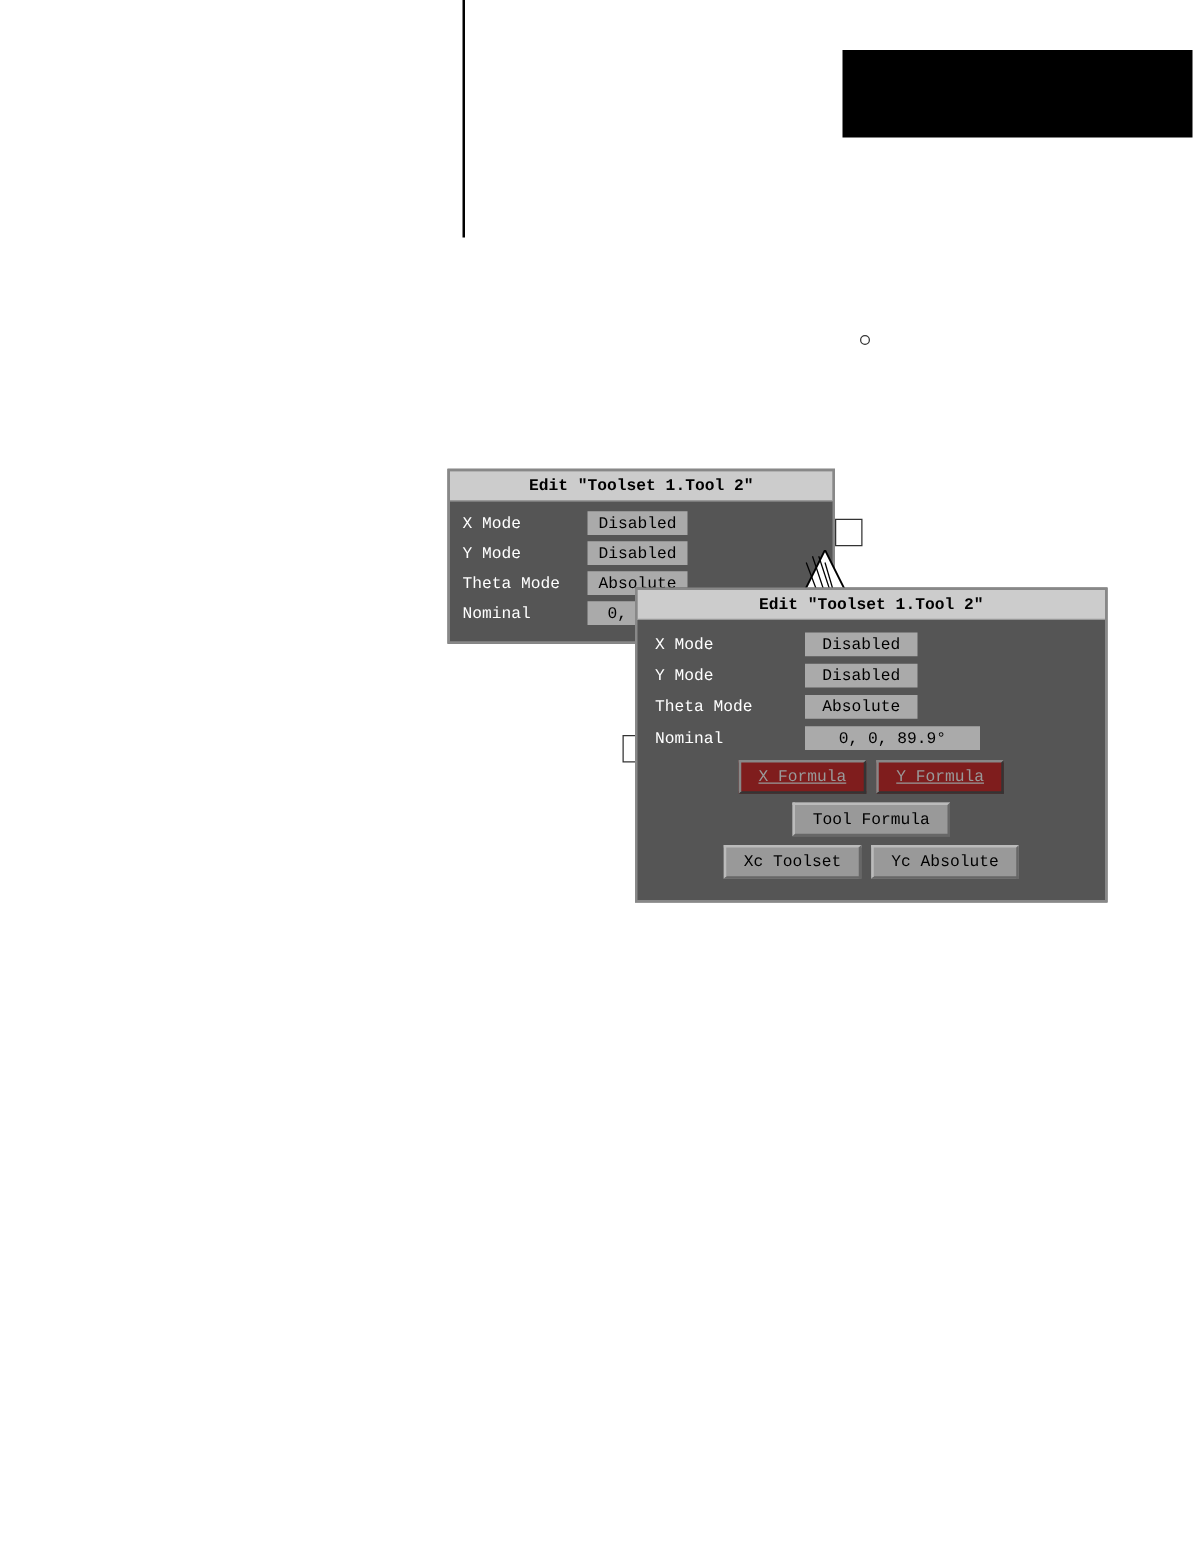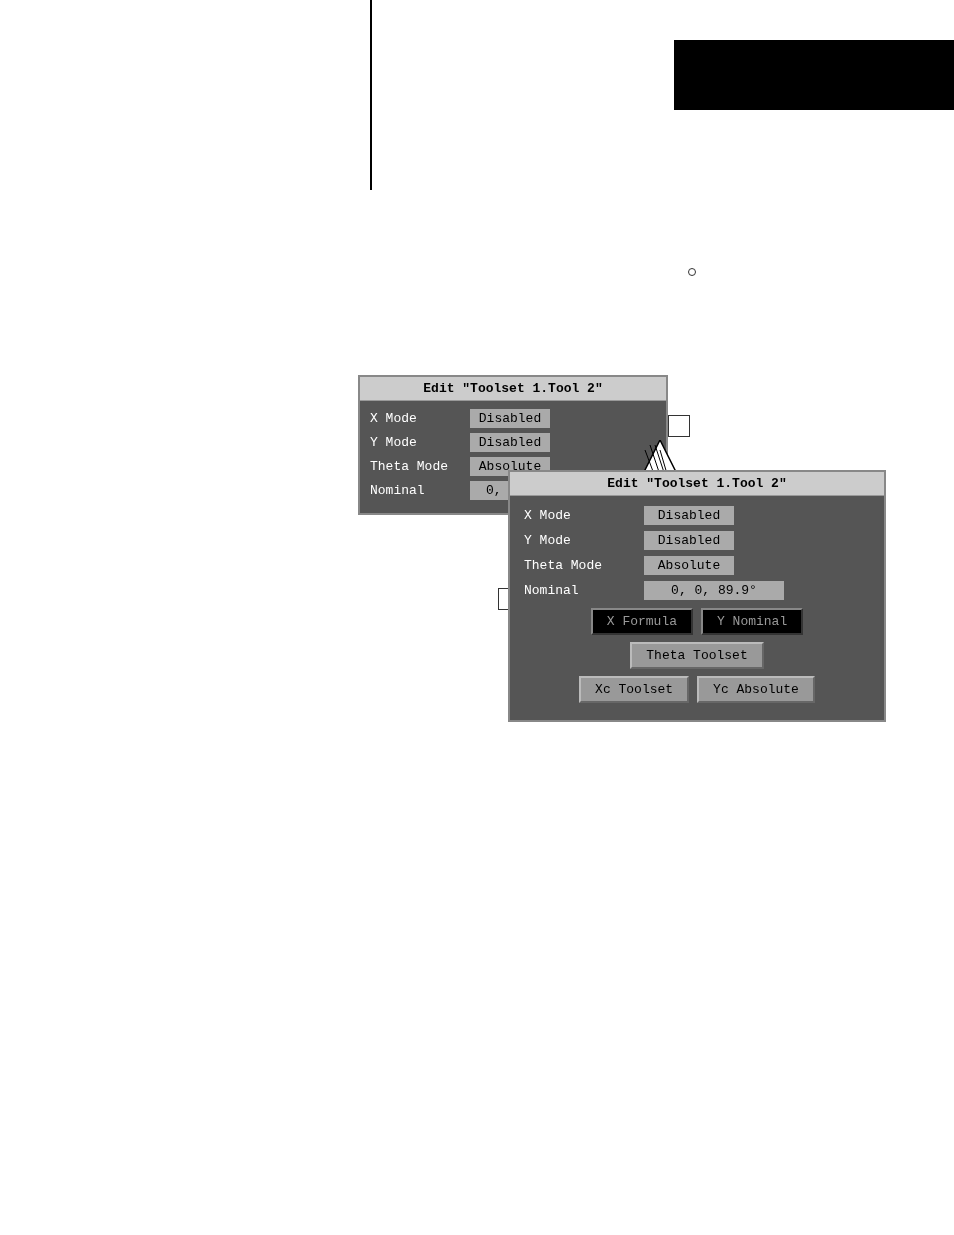--- a/index.html
+++ b/index.html
@@ -163,23 +163,24 @@
       color: #000000;
       border: 2px outset #bbbbbb;
       padding: 4px 14px;
       font-family: 'Courier New', Courier, monospace;
       font-size: 13px;
       cursor: pointer;
       min-width: 90px;
       text-align: center;
     }
     .dlg-btn.disabled-btn {
-      background: #000000;
+      background: #7f1d1d;
       color: #999999;
       border-color: #888888;
+      text-decoration: underline;
     }
 
     
     .white-sq-front {
       position: absolute;
       top: 588px;
       left: 498px;
       width: 22px;
       height: 22px;
       background: #ffffff;
@@ -258,25 +259,25 @@
     </div>
     <div class="field-row">
       <span class="field-label">Nominal</span>
       <span class="field-value nominal">0,  0,  89.9°</span>
     </div>
 
     <div class="buttons-section">
 
       <div class="btn-row">
         <button class="dlg-btn disabled-btn">X Formula</button>
-        <button class="dlg-btn disabled-btn">Y Nominal</button>
+        <button class="dlg-btn disabled-btn">Y Formula</button>
       </div>
 
       <div class="btn-row">
-        <button class="dlg-btn">Theta Toolset</button>
+        <button class="dlg-btn">Tool Formula</button>
       </div>
 
       <div class="btn-row">
         <button class="dlg-btn">Xc Toolset</button>
         <button class="dlg-btn">Yc Absolute</button>
       </div>
 
     </div>
   </div>
 </div>

